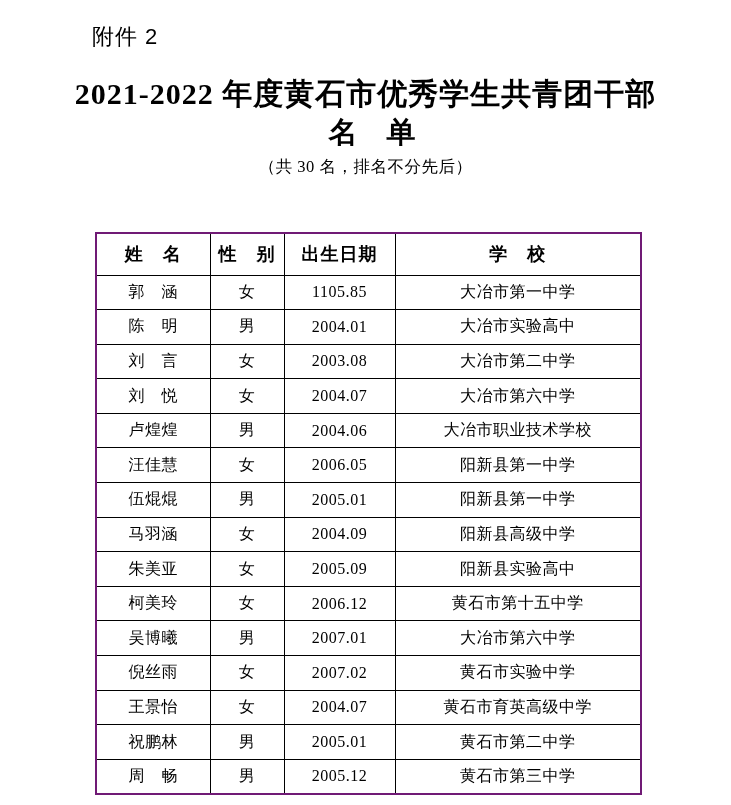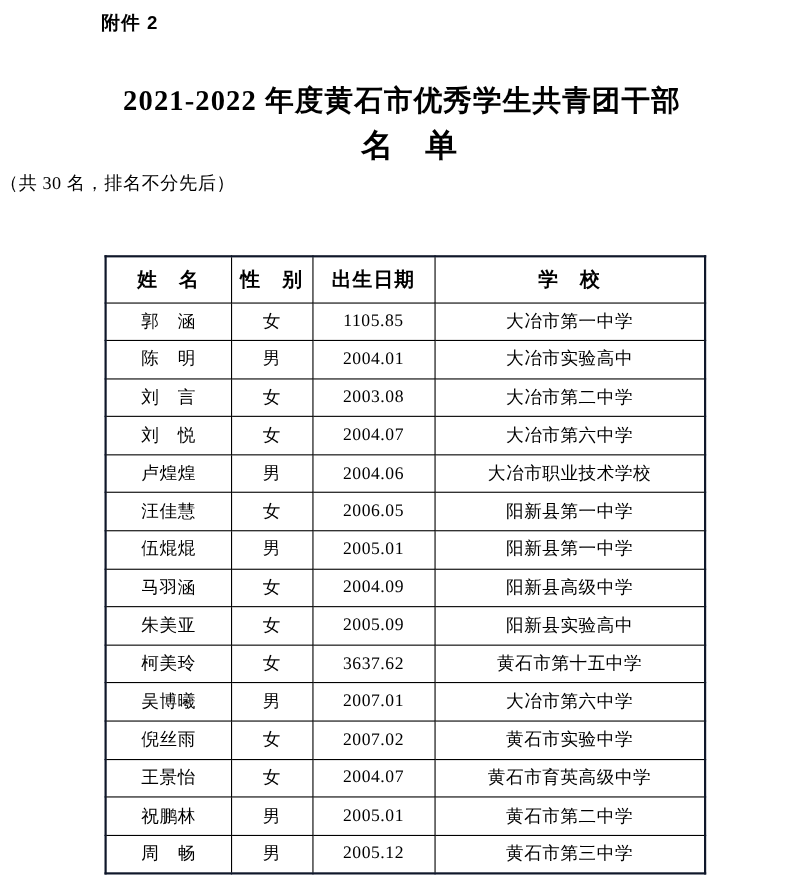--- a/index.html
+++ b/index.html
@@ -8,72 +8,73 @@
     width: 731px;
     height: 805px;
     position: relative;
     font-family: "Liberation Serif", "DejaVu Serif", serif;
     color: #000000;
     overflow: hidden;
   }
   .attachment {
     position: absolute;
     left: 92px;
-    top: 9px;
-    font-size: 17px;
+    top: 22px;
+    font-size: 22px;
     font-family: "Liberation Sans", "DejaVu Sans", sans-serif;
-    font-weight: 700;
+    font-weight: 400;
     letter-spacing: 1px;
   }
   .title-line1 {
     position: absolute;
     top: 74px;
     left: 0;
     width: 100%;
     text-align: center;
-    font-size: 26px;
+    font-size: 30px;
     font-weight: bold;
     letter-spacing: 1px;
     white-space: nowrap;
   }
   .title-line2 {
     position: absolute;
     top: 113px;
     left: 0;
     width: 100%;
     text-align: center;
     font-size: 29px;
     font-weight: bold;
     padding-left: 13px;
   }
   .subtitle {
     position: absolute;
     top: 156px;
     left: 0;
     width: 100%;
+    text-align: center;
     font-size: 16.5px;
     letter-spacing: 0.5px;
   }
   table.roster {
     position: absolute;
     top: 232px;
     left: 95px;
     width: 545px;
     border-collapse: collapse;
     table-layout: fixed;
     background: #ffffff;
   }
   table.roster th, table.roster td {
     border: 1px solid #000000;
     text-align: center;
     vertical-align: middle;
     overflow: hidden;
     white-space: nowrap;
   }
-  table.roster { border: 2px solid #0f172a; }
+  table.roster { border: 2px solid #701a75; }
   table.roster th {
     height: 42px;
     font-size: 18px;
     font-family: "Liberation Sans", "DejaVu Sans", sans-serif;
     font-weight: 600;
     letter-spacing: 1px;
   }
   table.roster td {
     height: 34.6px;
     font-size: 16px;
@@ -158,21 +159,21 @@
       </tr>
       <tr>
         <td class="col-name">朱美亚</td>
         <td class="col-gender">女</td>
         <td class="col-birth">2005.09</td>
         <td class="col-school">阳新县实验高中</td>
       </tr>
       <tr>
         <td class="col-name">柯美玲</td>
         <td class="col-gender">女</td>
-        <td class="col-birth">3637.62</td>
+        <td class="col-birth">2006.12</td>
         <td class="col-school">黄石市第十五中学</td>
       </tr>
       <tr>
         <td class="col-name">吴博曦</td>
         <td class="col-gender">男</td>
         <td class="col-birth">2007.01</td>
         <td class="col-school">大冶市第六中学</td>
       </tr>
       <tr>
         <td class="col-name">倪丝雨</td>

